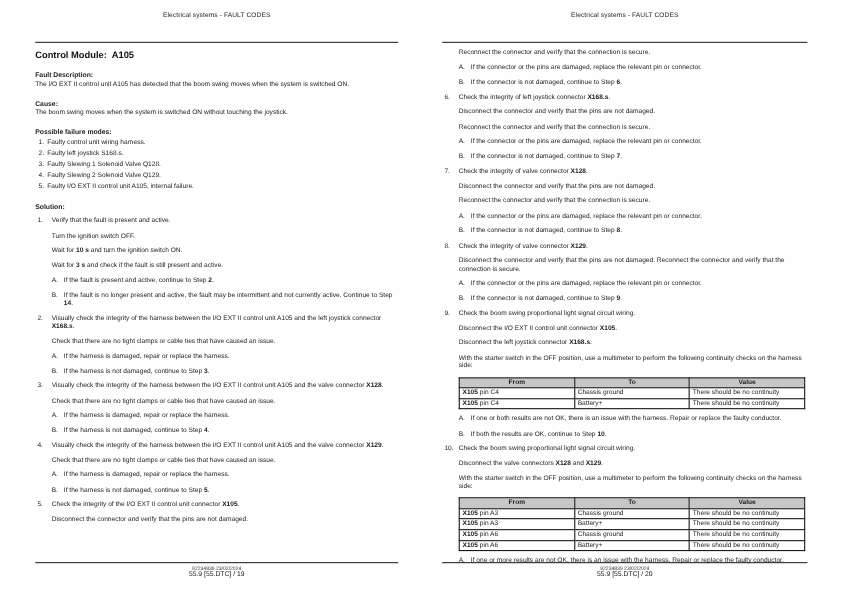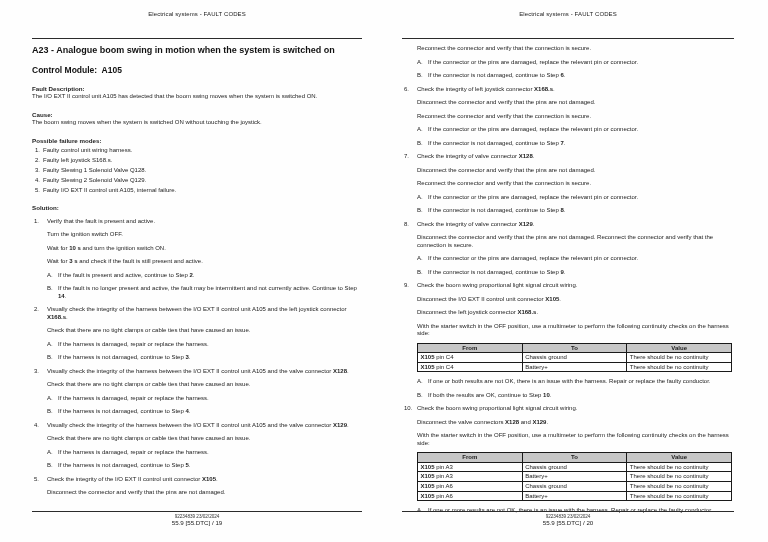--- a/index.html
+++ b/index.html
@@ -41,21 +41,20 @@
 </style>
 </head>
 <body>
 
 <div class="stage">
 
   <div class="page page-left">
     <div class="page-header">Electrical systems - FAULT CODES</div>
     <div class="head-rule"></div>
     <div class="page-content">
-        <div class="b-title">A23 - Analogue boom swing in motion when the system is switched on</div>
         <div class="b-subtitle">Control Module:  A105</div>
         <div class="b-label">Fault Description:</div>
         <div class="b-para">The I/O EXT II control unit A105 has detected that the boom swing moves when the system is switched ON.</div>
         <div class="b-label">Cause:</div>
         <div class="b-para">The boom swing moves when the system is switched ON without touching the joystick.</div>
         <div class="b-label">Possible failure modes:</div>
         <div class="b-num tight">
           <span class="marker">1.</span>
           <div class="txt">Faulty control unit wiring harness.</div>
         </div>

